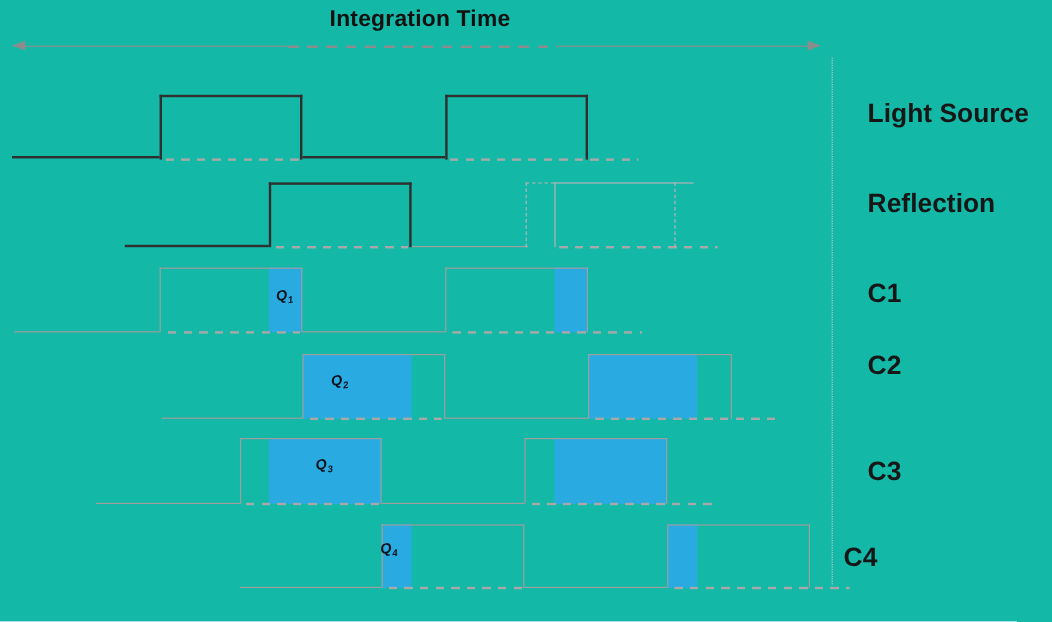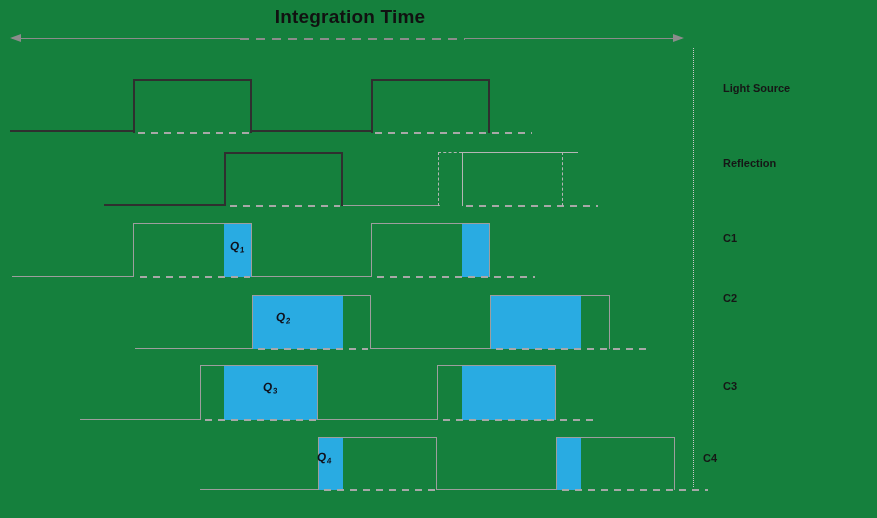--- a/index.html
+++ b/index.html
@@ -1,35 +1,35 @@
 <!DOCTYPE html>
 <html><head>
 <meta charset="utf-8">
 <style>
   html,body{margin:0;padding:0;background:#ffffff;}
   #stage{
     position:relative;
     width:877px;height:518px;
-    background:#15803d;
+    background:#14b8a6;
     font-family:"Liberation Sans", sans-serif;
     overflow:hidden;
   }
   .abs{position:absolute;}
   #title{
     position:absolute;
     text-align:center;
     font-weight:700;
     font-size:19px;
     letter-spacing:0.2px;
     color:#111111;
   }
   .row-label{
     position:absolute;
     font-weight:700;
-    font-size:11px;
+    font-size:22px;
     color:#161616;
     white-space:nowrap;
     text-align:center;
   }
   .q-label{
     position:absolute;
     transform:translate(-50%,-50%) rotate(-8deg);
     font-weight:700;
     font-style:italic;
     font-size:12px;

